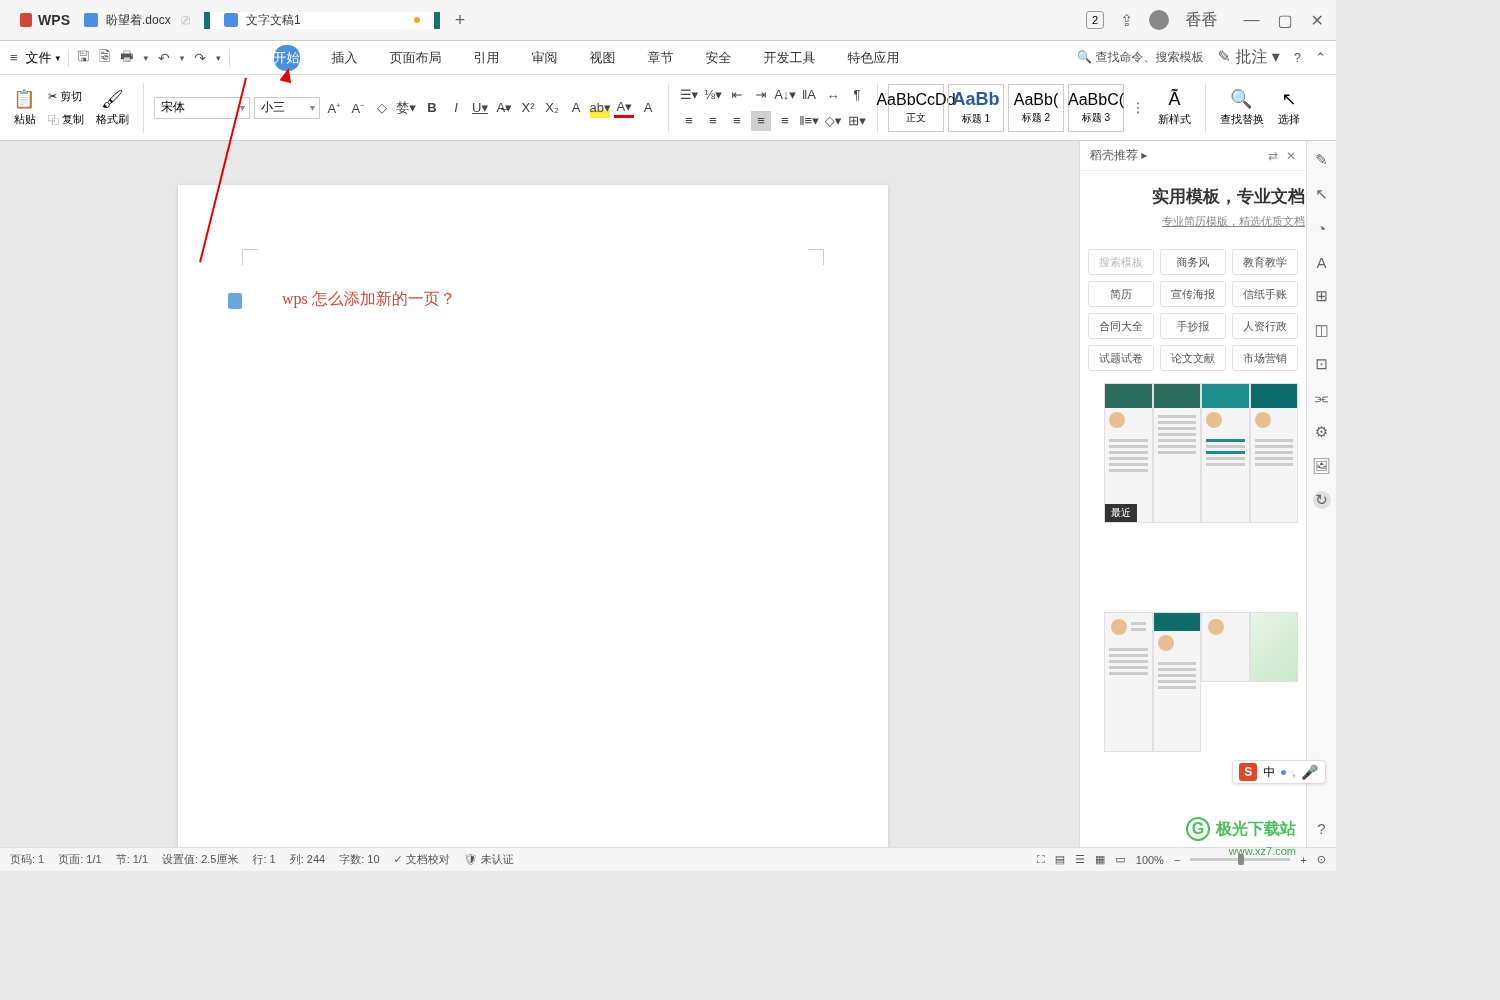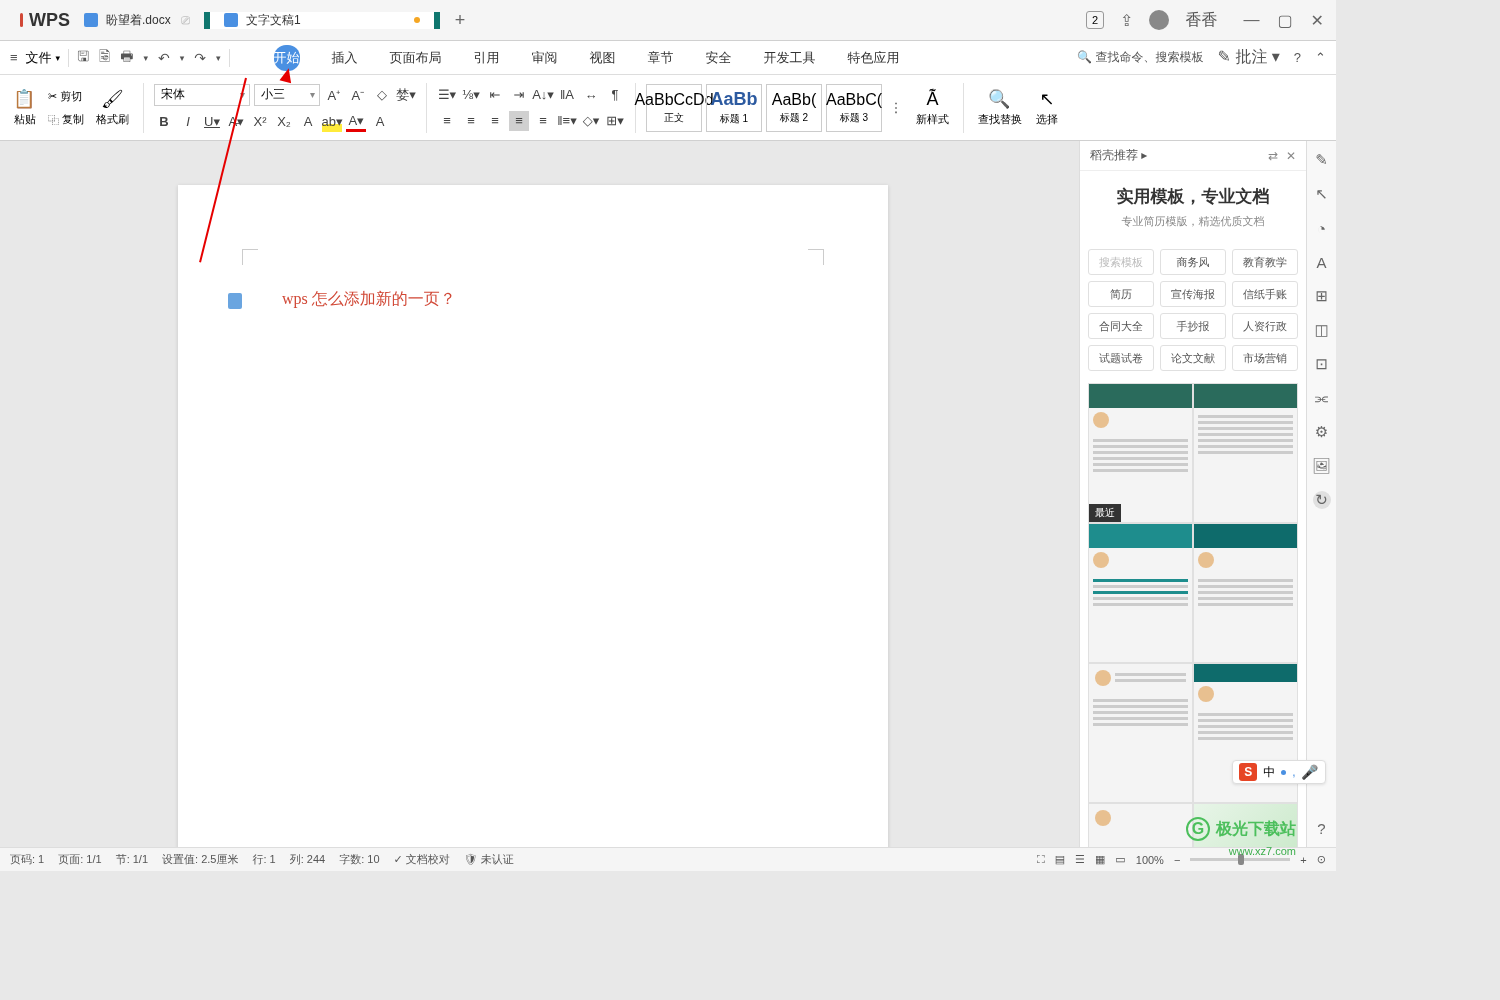--- a/index.html
+++ b/index.html
@@ -1,21 +1,21 @@
 <!DOCTYPE html>
 <html><head>
 <meta charset="utf-8">
 <style>
 * { margin: 0; padding: 0; box-sizing: border-box; font-family: "Microsoft YaHei", sans-serif; }
 body { background: #e8e8e8; overflow: hidden; width: 1336px; height: 871px; position: relative; }
 
 
 .titlebar { height: 41px; background: #f5f5f5; display: flex; align-items: stretch; border-bottom: 1px solid #d0d0d0; }
 .titlebar-left { display: flex; align-items: center; }
-.wps-logo { width: 70px; display: flex; align-items: center; padding-left: 20px; font-weight: bold; font-size: 18px; color: #333; gap: 6px; }
+.wps-logo { width: 70px; display: flex; align-items: center; padding-left: 20px; font-weight: bold; font-size: 14px; color: #333; gap: 6px; }
 .wps-logo-icon { width: 14px; height: 14px; background: #d14836; border-radius: 2px; }
 .tab { display: flex; align-items: center; padding: 0 14px; gap: 8px; font-size: 12px; color: #333; border-right: 6px solid #0f766e; min-width: 140px; position: relative; }
 .tab.active { background: #fff; }
 .tab-doc-icon { width: 14px; height: 14px; background: #4a90e2; border-radius: 2px; flex-shrink: 0; }
 .tab-indicator { width: 6px; height: 6px; background: #f5a623; border-radius: 50%; }
 .new-tab { width: 40px; display: flex; align-items: center; justify-content: center; color: #666; font-size: 18px; }
 .titlebar-right { margin-left: auto; display: flex; align-items: center; gap: 16px; padding-right: 12px; }
 .badge-2 { border: 1px solid #999; width: 18px; height: 18px; display: flex; align-items: center; justify-content: center; font-size: 11px; border-radius: 3px; }
 .user-avatar { width: 20px; height: 20px; background: #888; border-radius: 50%; }
 .win-controls { display: flex; gap: 18px; margin-left: 10px; color: #666; }
@@ -62,28 +62,28 @@
 
 
 .arrow-line { position: absolute; top: 78px; left: 245px; width: 2px; height: 190px; background: #e60000; transform: rotate(14deg); transform-origin: top; z-index: 100; }
 .arrow-head { position: absolute; top: 68px; left: 281px; width: 0; height: 0; border-left: 6px solid transparent; border-right: 6px solid transparent; border-bottom: 14px solid #e60000; transform: rotate(14deg); z-index: 100; }
 
 
 .right-panel { position: absolute; top: 141px; right: 30px; width: 227px; bottom: 24px; background: #fff; border-left: 1px solid #ddd; display: flex; flex-direction: column; }
 .panel-header { height: 30px; display: flex; align-items: center; padding: 0 10px; font-size: 12px; border-bottom: 1px solid #eee; }
 .panel-header-title { color: #555; }
 .panel-header-right { margin-left: auto; display: flex; gap: 8px; color: #888; }
-.panel-promo { padding: 14px 10px; text-align: center; }
+.panel-promo { padding: 14px 1px; text-align: right; }
 .promo-title { font-size: 17px; font-weight: bold; color: #333; }
-.promo-sub { font-size: 11px; color: #888; margin-top: 6px; }
+.promo-sub { font-size: 11px; color: #888; margin-top: 6px; text-decoration: underline; }
 .panel-cats { padding: 6px 8px; display: flex; flex-direction: column; gap: 6px; text-align: right; }
 .cat-row { display: flex; gap: 6px; }
 .cat-btn { flex: 1; border: 1px solid #e0e0e0; height: 26px; display: flex; align-items: center; justify-content: center; font-size: 11px; color: #555; border-radius: 3px; }
 .cat-btn.input { color: #bbb; }
-.templates { padding: 6px 8px; display: grid; grid-template-columns: 1fr 1fr; gap: 0; overflow-y: auto; flex: 1; }
+.templates { padding: 6px 8px; display: grid; grid-template-columns: 1fr 1fr 1fr 1fr; gap: 0; overflow-y: auto; flex: 1; margin-left: 16px; }
 .tmpl { background: #f4f4f4; border: 1px solid #e0e0e0; height: 140px; position: relative; overflow: hidden; }
 .tmpl-header { height: 24px; background: #2a6b5c; }
 .tmpl-header.teal { background: #1e8d8d; }
 .tmpl-header.darkteal { background: #0e6b6b; }
 .tmpl-body { padding: 4px; }
 .tmpl-line { height: 3px; background: #ccc; margin: 3px 0; }
 .tmpl-avatar { width: 16px; height: 16px; background: #e8c090; border-radius: 50%; margin: 4px; }
 .tmpl-badge { position: absolute; bottom: 0; left: 0; background: #333; color: #fff; font-size: 10px; padding: 2px 6px; }
 
 
@@ -187,21 +187,21 @@
   <div style="display:flex;flex-direction:column;gap:4px">
     <span class="small-btn">✂ <span>剪切</span></span>
     <span class="small-btn">⿻ <span>复制</span></span>
   </div>
   <div class="big-btn">
     <span class="big-btn-icon">🖌</span>
     <span>格式刷</span>
   </div>
   <span class="ribbon-sep"></span>
 
-  <div style="display:flex;flex-direction:column;gap:6px">
+  <div style="display:flex;gap:6px">
     <div class="ribbon-row">
       <div class="font-select">宋体</div>
       <div class="size-select">小三</div>
       <span class="fmt-btn">A⁺</span>
       <span class="fmt-btn">A⁻</span>
       <span class="fmt-btn">◇</span>
       <span class="fmt-btn">婪▾</span>
     </div>
     <div class="ribbon-row">
       <span class="fmt-btn bold">B</span>

